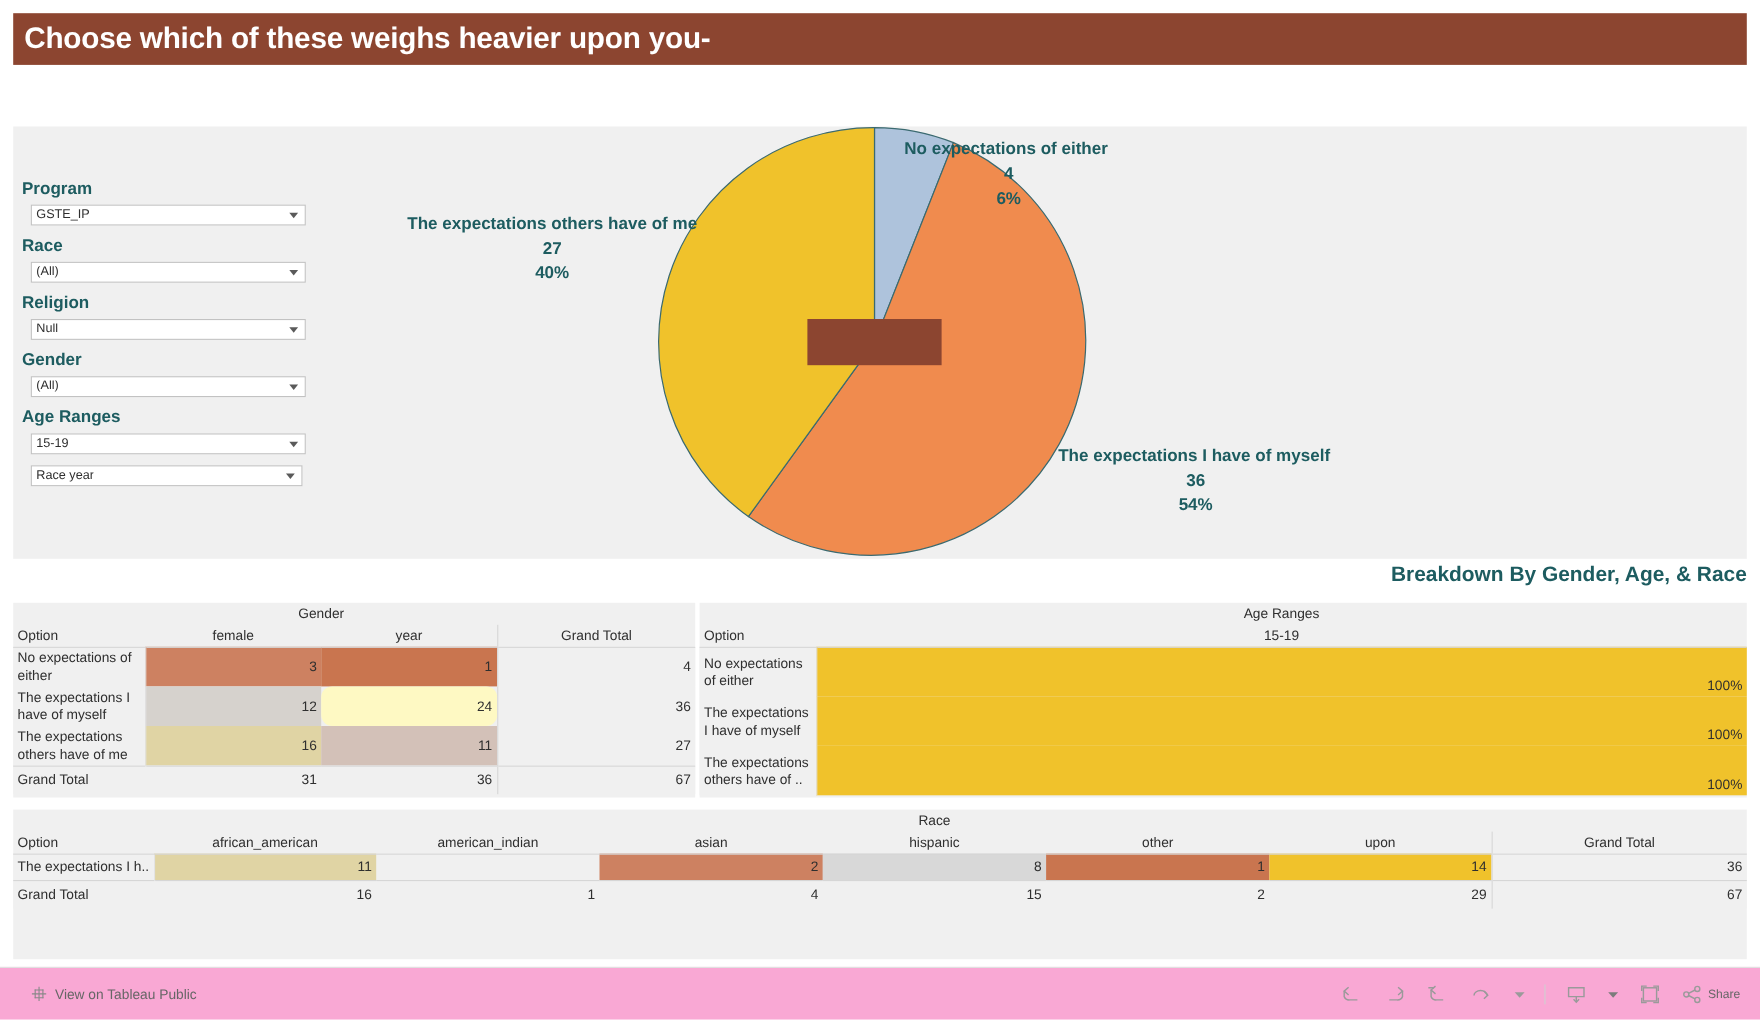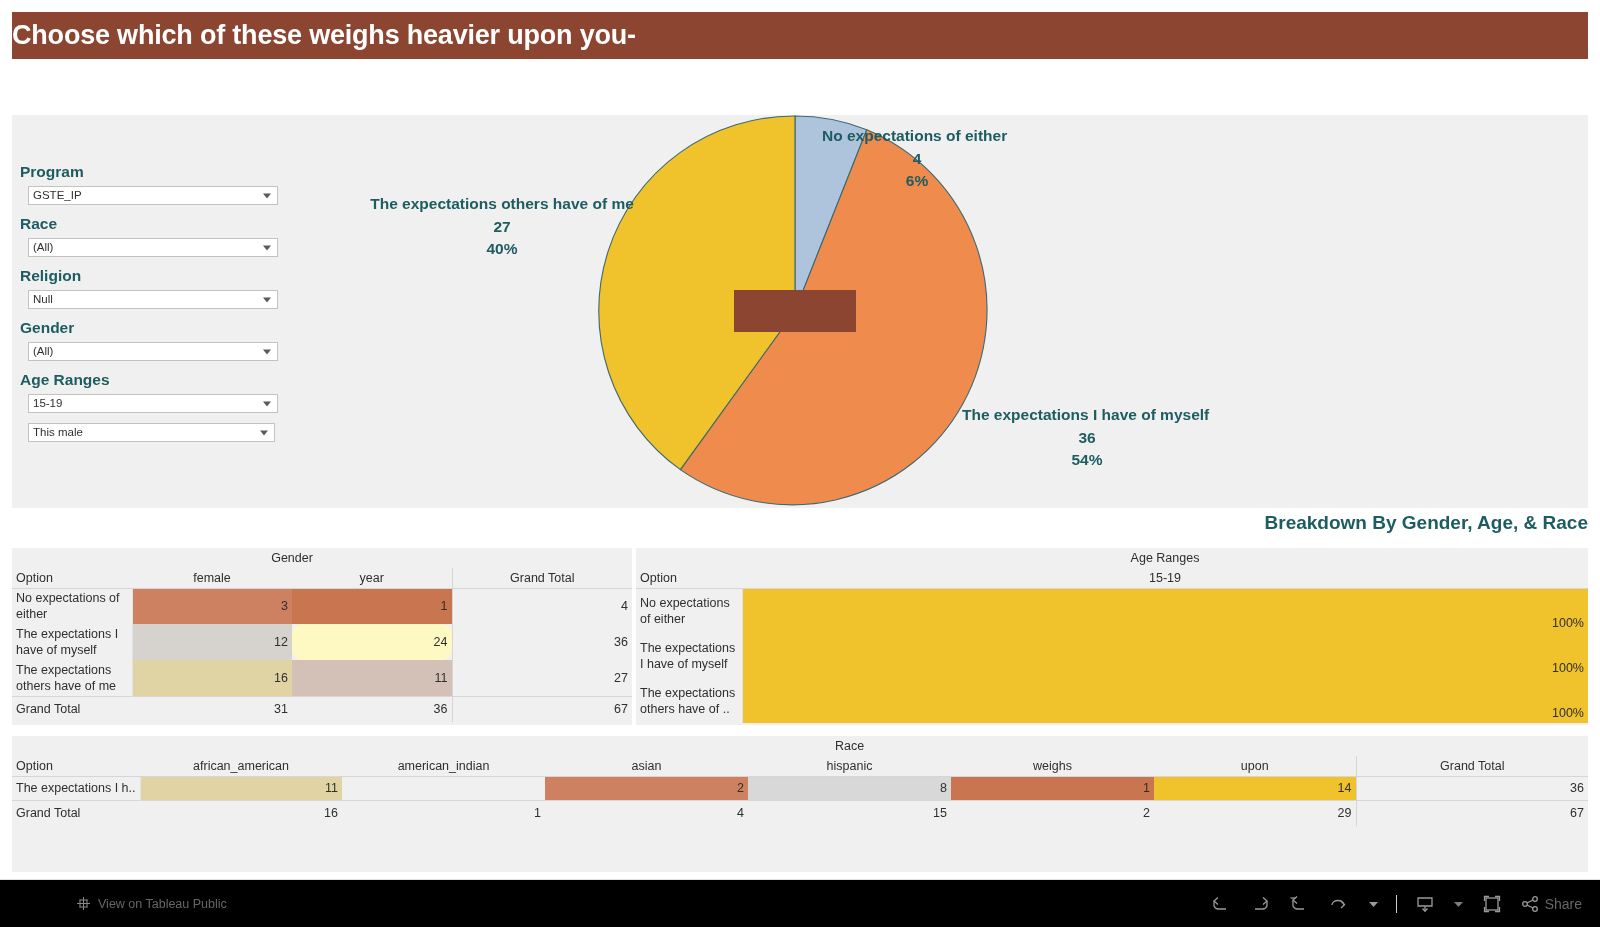--- a/index.html
+++ b/index.html
@@ -15,20 +15,21 @@
   .titlebar {
     position: absolute; left: 12px; top: 12px;
     width: 1576px; height: 47px;
     background: #8c4530;
     display: flex; align-items: center;
   }
   .titlebar .t {
     color: #ffffff;
     font-size: 27px;
     font-weight: bold;
+    padding-left: 10px;
     letter-spacing: -0.2px;
     white-space: nowrap;
   }
 
   
   .toppanel {
     position: absolute; left: 12px; top: 115px;
     width: 1576px; height: 393px;
     background: #f0f0f0;
   }
@@ -137,32 +138,32 @@
     background: #f0f0f0;
     height: 26px;
   }
   .totalrow td.lbl { text-align: left; }
   .pct { text-align: right; }
 
   
   .toolbar {
     position: absolute; left: 0; top: 879px;
     width: 1600px; height: 48px;
-    background: #000000;
+    background: #f9a8d4;
     border-top: 1px solid #e0e0e0;
-    display: flex; align-items: center; padding-left: 48px;
+    display: flex; align-items: center;
   }
   .tb-left { display: flex; align-items: center; margin-left: 28px; gap: 7px; }
   .tb-left .txt { font-size: 12.5px; color: #666666; }
   .tb-right {
     margin-left: auto; margin-right: 18px;
     display: flex; align-items: center; gap: 17px;
   }
   .tb-right .ico { display: flex; align-items: center; gap: 3px; }
-  .tb-right .share-txt { font-size: 14px; color: #666; }
+  .tb-right .share-txt { font-size: 11px; color: #666; }
   .divider { width: 1px; height: 18px; background: #cfcfcf; }
   svg { display: block; }
 </style>
 </head>
 <body>
 
 <div id="root">
 
   <div class="titlebar">
     <div class="t">Choose which of these weighs heavier upon you-</div>
@@ -196,21 +197,21 @@
         <span class="arrow"></span>
       </div>
 
       <div class="flabel">Age Ranges</div>
       <div class="fsel">
         <span class="val">15-19</span>
         <span class="arrow"></span>
       </div>
 
       <div class="fsel narrow" style="margin-top:10px;">
-        <span class="val">This male</span>
+        <span class="val">Race year</span>
         <span class="arrow"></span>
       </div>
     </div>
 
     <div class="piewrap">
       <svg width="420" height="393" viewBox="0 0 420 393">
 
         <path d="M 208 196 L 208 1 A 195 195 0 0 1 279.79 14.68 Z" fill="#aec3dc" stroke="#3b6a70" stroke-width="1.1"></path>
 
         <path d="M 208 196 L 279.79 14.68 A 195 195 0 1 1 93.35 354.63 Z" fill="#f08b4e" stroke="#3b6a70" stroke-width="1.1"></path>
@@ -345,21 +346,21 @@
         <td class="grouphdr"></td>
         <td class="grouphdr"></td>
         <td class="grouphdr"></td>
       </tr>
       <tr>
         <td class="colhdr left">Option</td>
         <td class="colhdr">african_american</td>
         <td class="colhdr">american_indian</td>
         <td class="colhdr">asian</td>
         <td class="colhdr">hispanic</td>
-        <td class="colhdr">weighs</td>
+        <td class="colhdr">other</td>
         <td class="colhdr">upon</td>
         <td class="colhdr sep">Grand Total</td>
       </tr>
 
       <tr style="height:24px;">
         <td class="optcell">The expectations I h..</td>
         <td class="numcell" style="background:#e0d4a4;">11</td>
         <td class="numcell"></td>
         <td class="numcell" style="background:#cd8161;">2</td>
         <td class="numcell" style="background:#d8d8d8;">8</td>

